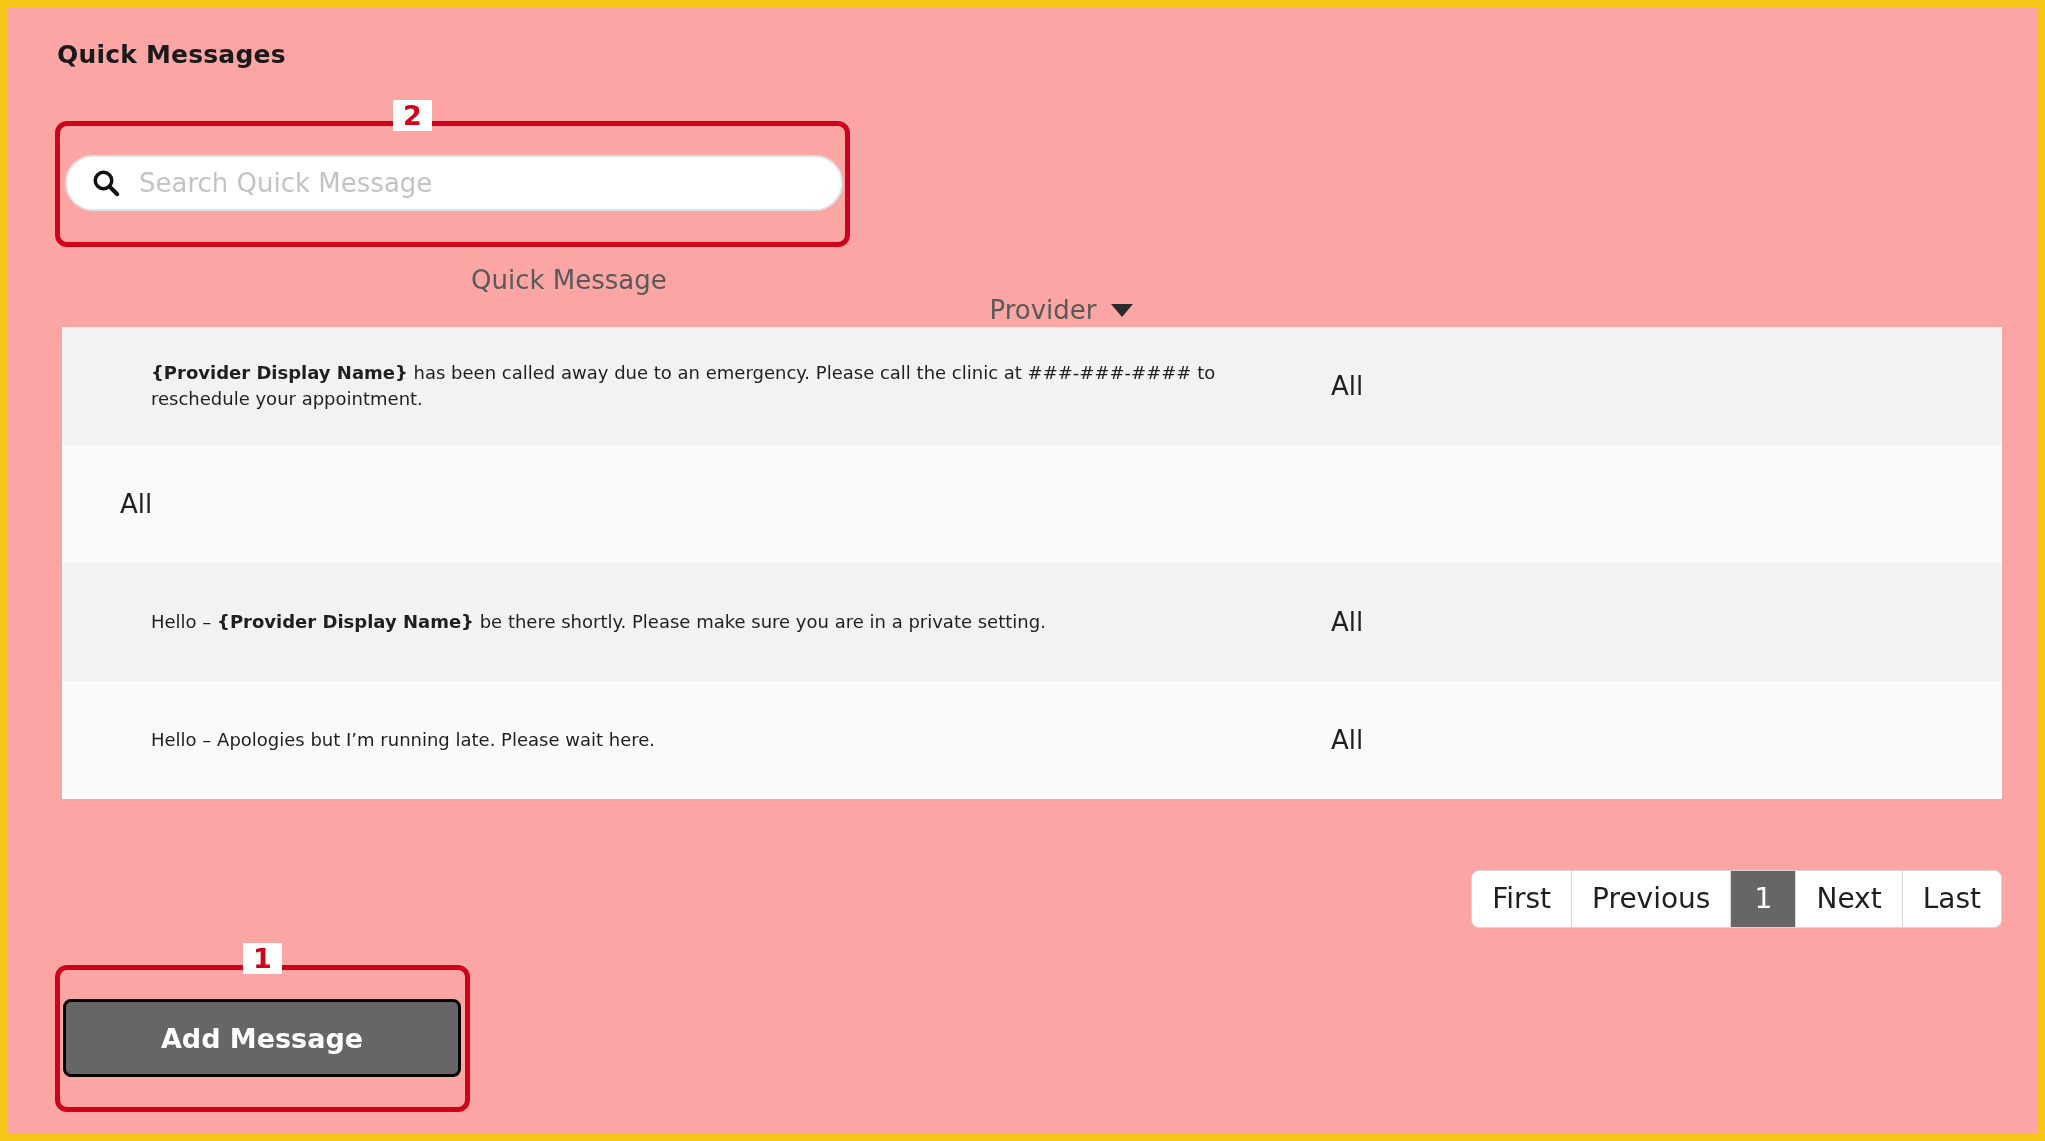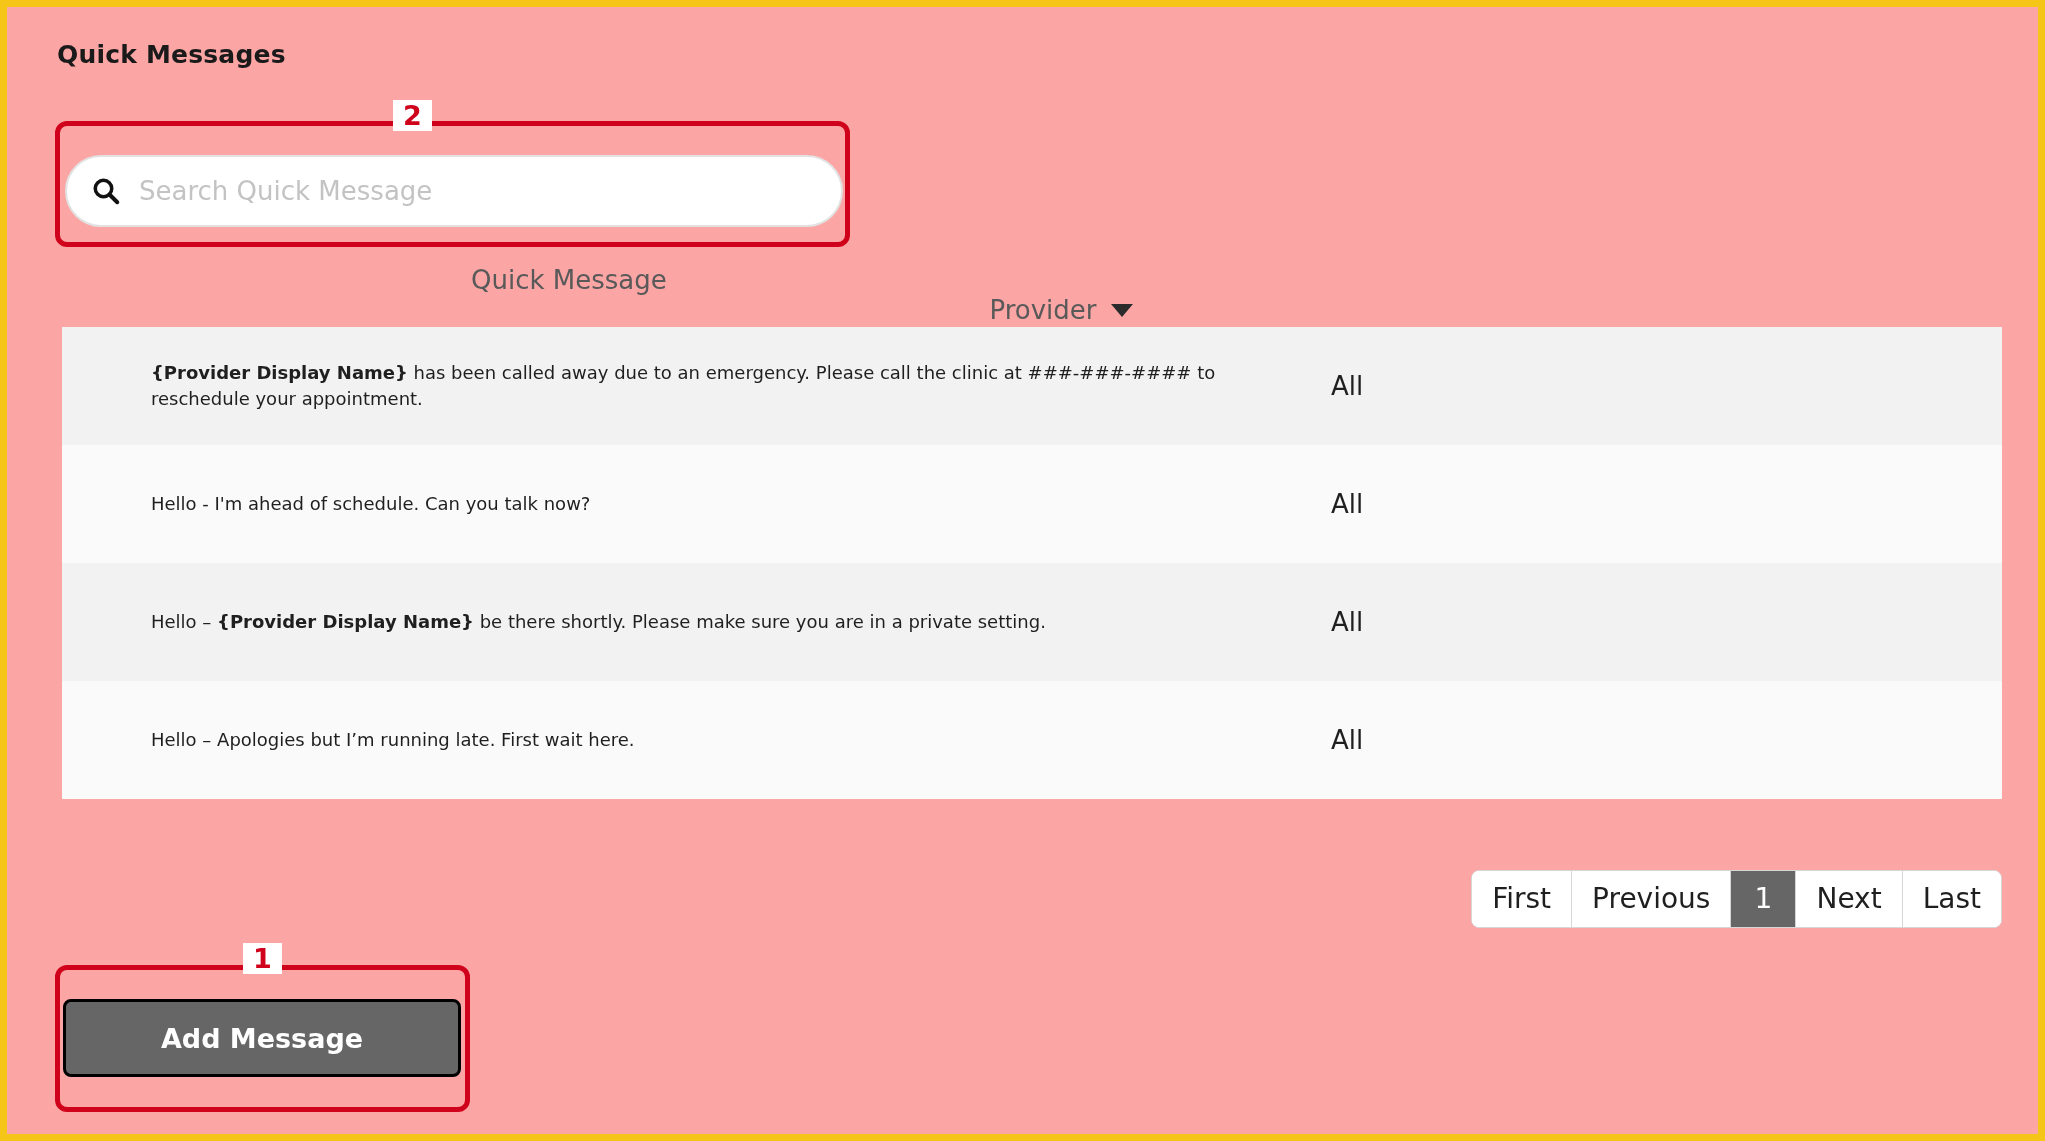--- a/index.html
+++ b/index.html
@@ -49,21 +49,21 @@
     position: absolute;
     left: 58px;
     top: 148px;
     width: 778px;
     height: 72px;
   }
   .search-box {
     position: absolute;
     left: 0; top: 0;
     width: 778px;
-    height: 72px;
+    height: 56px;
     box-sizing: border-box;
     border: 2px solid #e2e2e2;
     border-radius: 36px;
     background: #ffffff;
     display: flex;
     align-items: center;
   }
   .search-icon {
     margin-left: 24px;
     width: 30px;
@@ -241,29 +241,28 @@
           <span>Provider</span>
           <span class="caret"></span>
         </div>
       </div>
 
       <div class="row even">
         <div class="cell-message"><b>{Provider Display Name}</b> has been called away due to an emergency. Please call the clinic at ###-###-#### to reschedule your appointment.</div>
         <div class="cell-provider">All</div>
       </div>
       <div class="row odd">
-        <div class="cell-message">Hello - I'm ahead of schedule. Can you talk now?</div>
         <div class="cell-provider">All</div>
       </div>
       <div class="row even">
         <div class="cell-message">Hello – <b>{Provider Display Name}</b> be there shortly. Please make sure you are in a private setting.</div>
         <div class="cell-provider">All</div>
       </div>
       <div class="row odd">
-        <div class="cell-message">Hello – Apologies but I’m running late. First wait here.</div>
+        <div class="cell-message">Hello – Apologies but I’m running late. Please wait here.</div>
         <div class="cell-provider">All</div>
       </div>
     </div>
 
     <div class="pagination">
       <div class="page-btn">First</div>
       <div class="page-btn">Previous</div>
       <div class="page-btn active">1</div>
       <div class="page-btn">Next</div>
       <div class="page-btn">Last</div>

